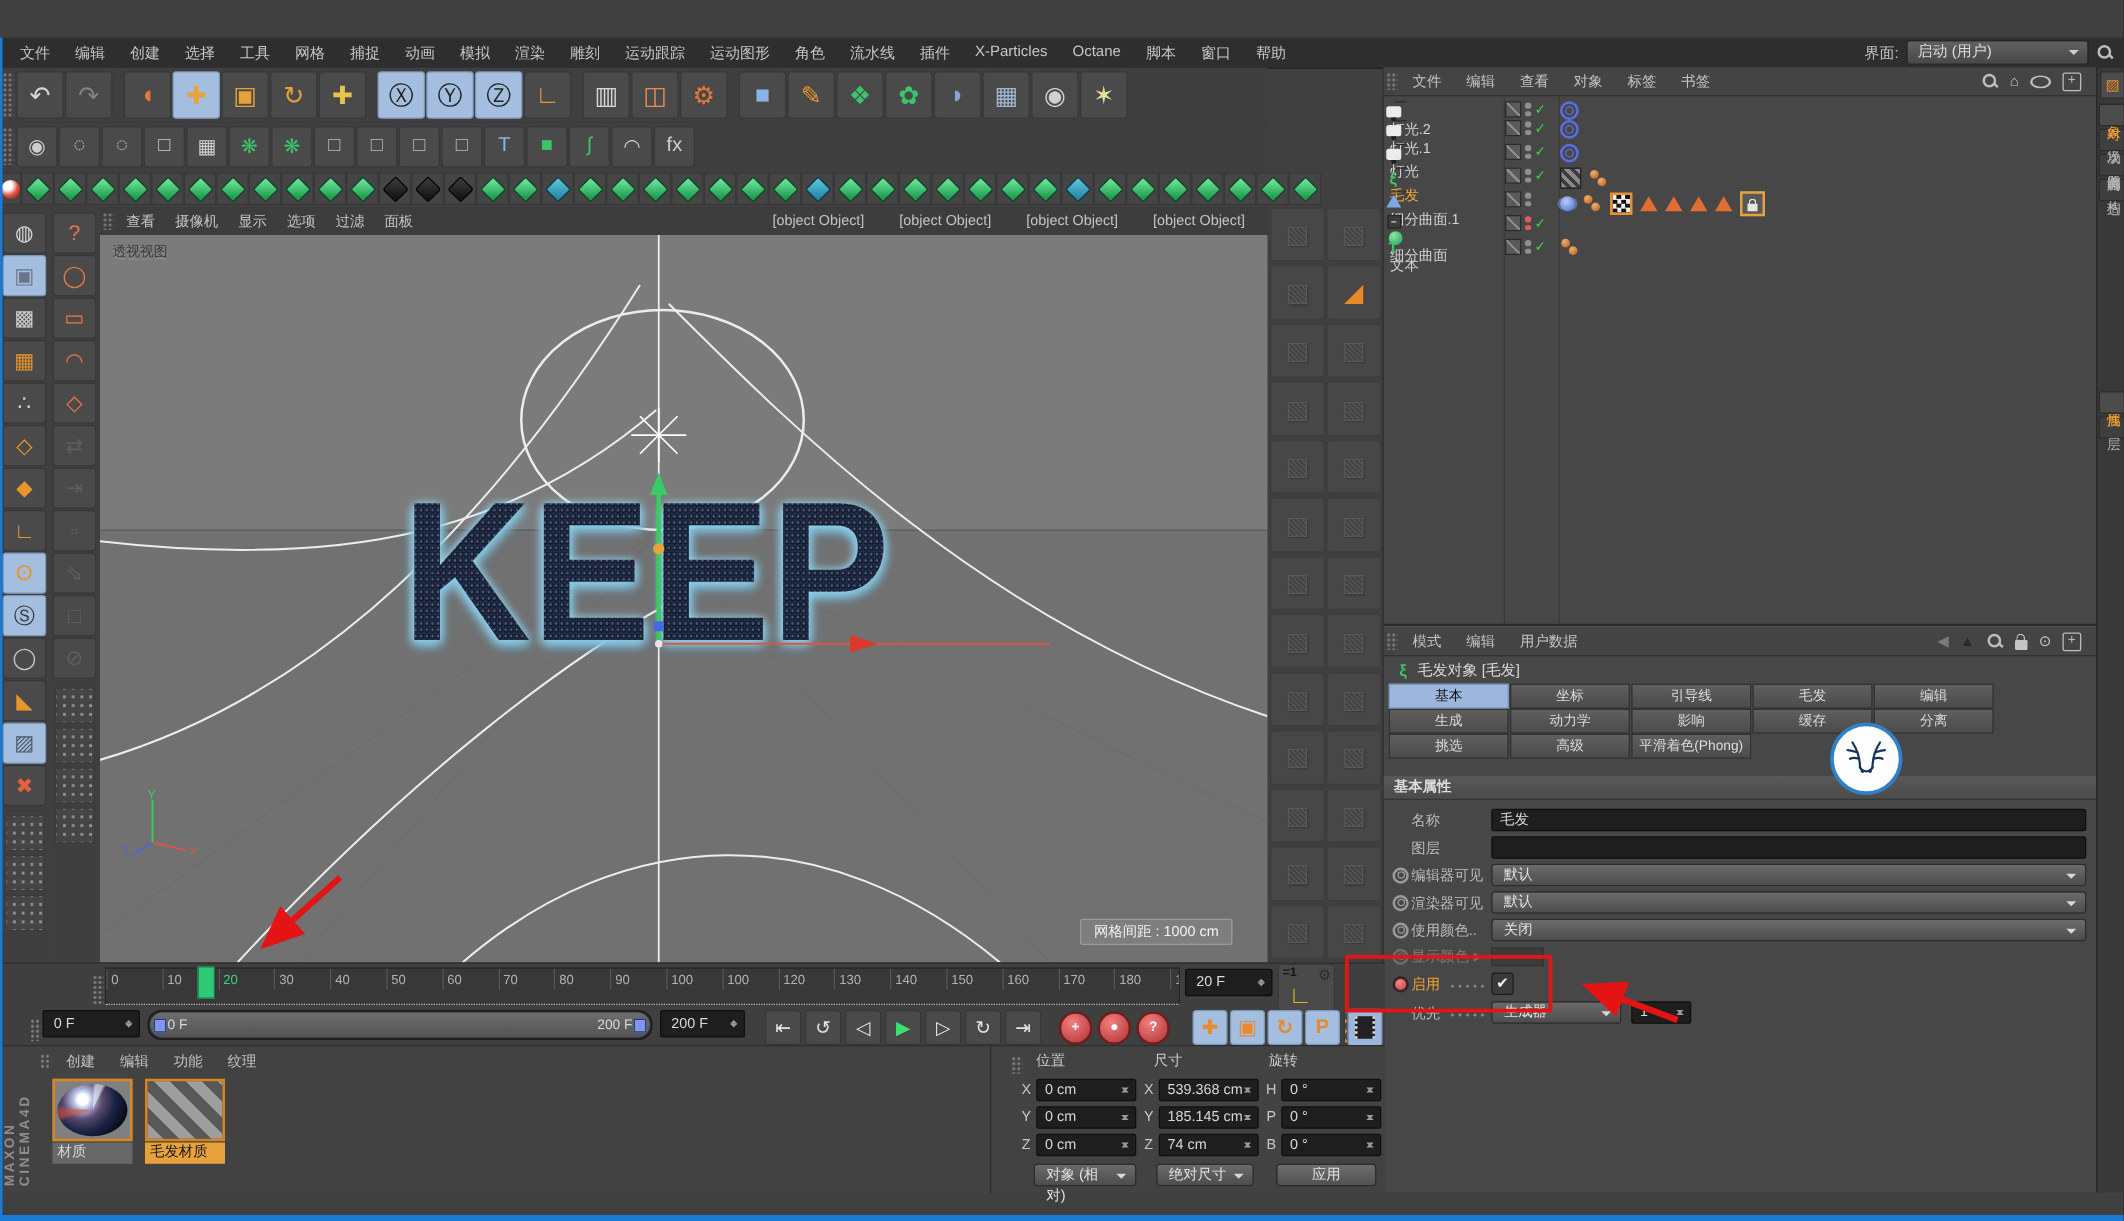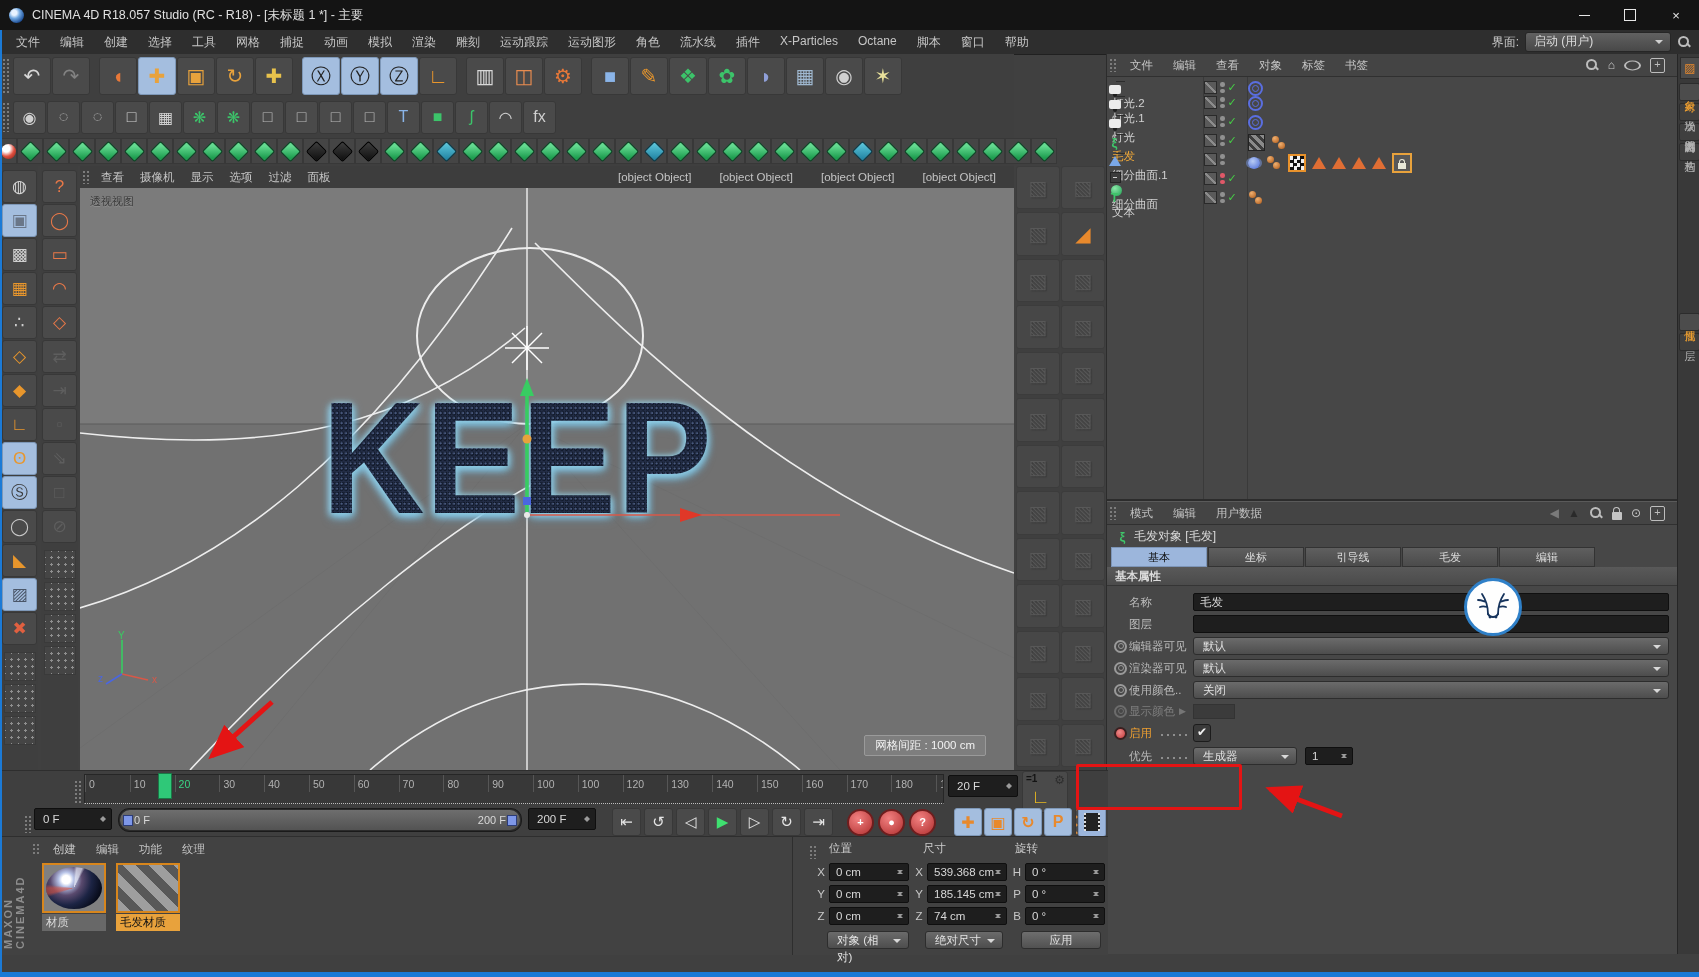--- a/index.html
+++ b/index.html
@@ -236,35 +236,20 @@
   .anno-box{left:1076px;top:764px;width:160px;height:40px;border:3px solid #e41414;border-radius:2px;z-index:60;}
   .anno{z-index:60;pointer-events:none;}
   .deer{left:1464px;top:578px;width:52px;height:52px;border-radius:50%;background:#fefefe;border:3px solid #2f80c8;z-index:30;
      display:flex;align-items:center;justify-content:center;}
 </style>
 </head>
 <body>
 
 <div id="app">
 
-  <div class="abs titlebar">
-    <span class="app-icon"></span>
-    <span class="title-text">CINEMA 4D R18.057 Studio (RC - R18) - [未标题 1 *] - 主要</span>
-    <div class="wincontrols">
-      <div class="wbtn">
-          <span class="mini"></span>
-        </div>
-      <div class="wbtn">
-          <span class="maxi"></span>
-        </div>
-      <div class="wbtn">
-          <span>×</span>
-        </div>
-    </div>
-  </div>
 
   <div class="abs menubar">
     <span style="width:6px"></span>
     <span style="display:flex;">
         <span class="mi">文件</span>
         <span class="mi">编辑</span>
         <span class="mi">创建</span>
         <span class="mi">选择</span>
         <span class="mi">工具</span>
         <span class="mi">网格</span>
@@ -927,20 +912,32 @@
       <span style="margin-left:4px;">毛发对象 [毛发]</span>
     </div>
 
     <div class="am-tabs">
         <div class="tab on">基本</div>
         <div class="tab">坐标</div>
         <div class="tab">引导线</div>
         <div class="tab">毛发</div>
         <div class="tab">编辑</div>
       </div>
+    <div class="am-tabs">
+        <div class="tab">生成</div>
+        <div class="tab">动力学</div>
+        <div class="tab">影响</div>
+        <div class="tab">缓存</div>
+        <div class="tab">分离</div>
+      </div>
+    <div class="am-tabs" style="margin-bottom:14px;">
+        <div class="tab">挑选</div>
+        <div class="tab">高级</div>
+        <div class="tab">平滑着色(Phong)</div>
+      </div>
 
     <div class="sect">基本属性</div>
 
     <div style="position:relative;">
       <div class="arow" style="top:6px;">
         <span class="lbl">名称</span>
         <span class="fld" style="position:absolute;left:86px;width:476px;">毛发</span>
       </div>
       <div class="arow" style="top:28px;">
         <span class="lbl">图层</span>

